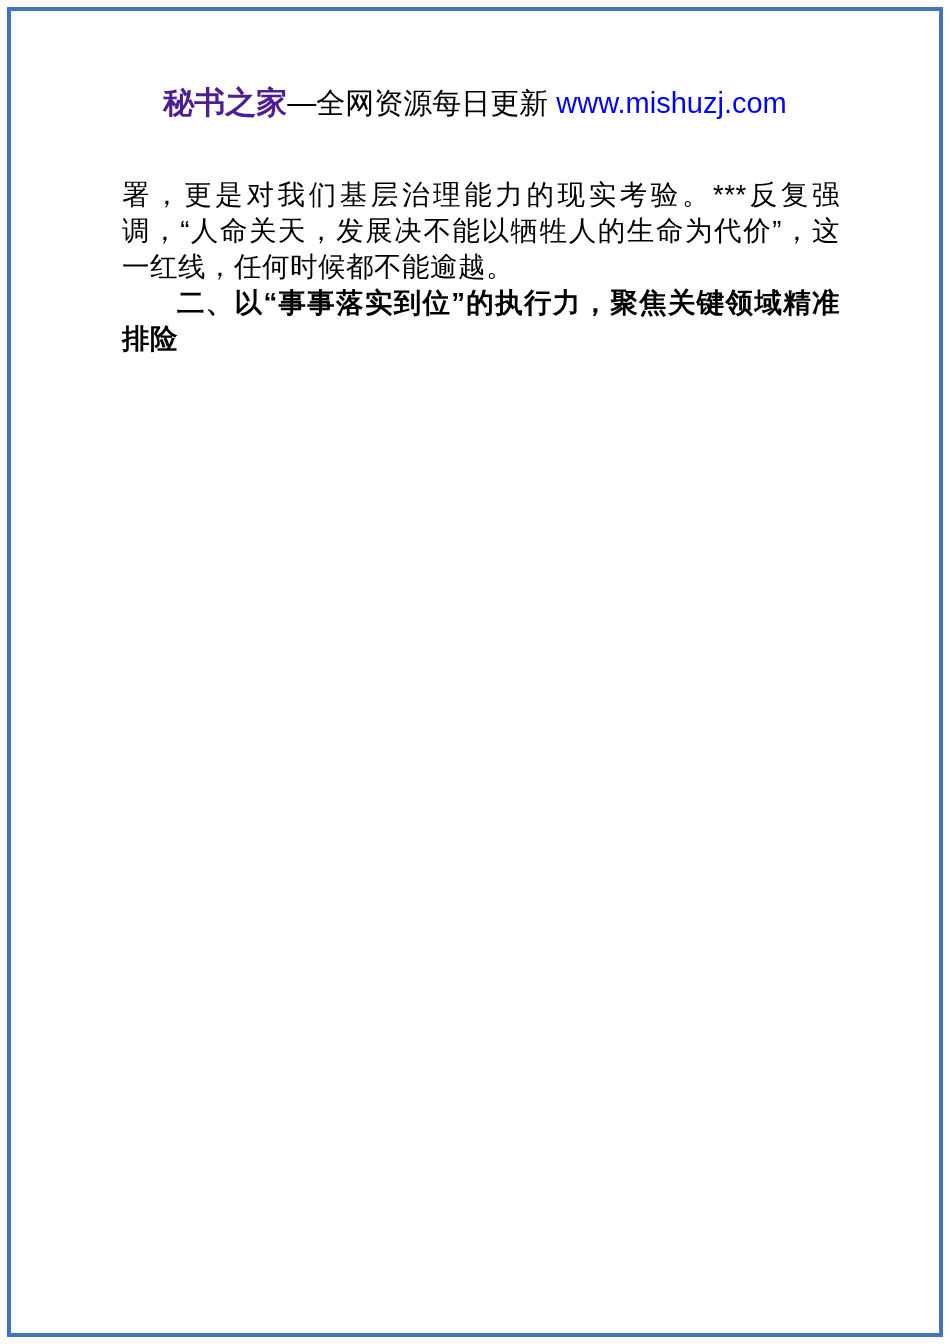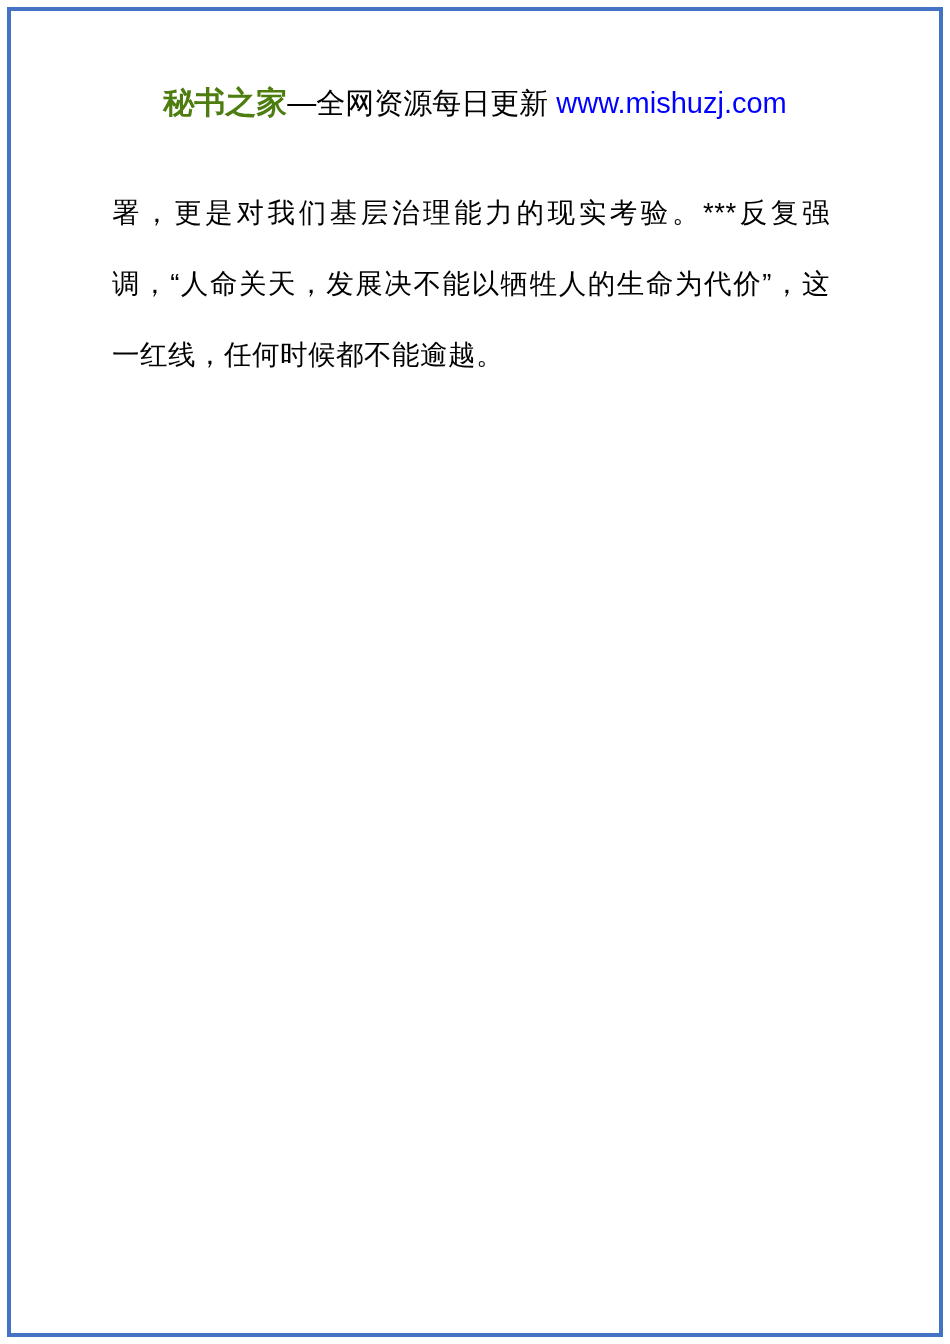--- a/index.html
+++ b/index.html
@@ -35,41 +35,42 @@
   .tagline {
     color: #000000;
   }
   .header-url {
     color: #0000FF;
     text-decoration: none;
   }
   .content {
     position: absolute;
     top: 177px;
-    left: 112px;
+    left: 122px;
     width: 718px;
     color: #000000;
     font-size: 27.5px;
-    line-height: 71px;
+    line-height: 36px;
     text-align: justify;
     letter-spacing: 0.5px;
   }
   .content p {
     margin: 0;
     text-indent: 2em;
   }
   .content p.continuation {
     text-indent: 0;
   }
   .content p.heading {
     font-weight: bold;
   }
 </style>
 </head>
 <body>
 
 <div class="page-border" style="border-color: rgb(68, 114, 196);"></div>
 
-<div class="header"><span class="site-name" style="color: #4d7c0f;">秘书之家</span><span class="tagline" style="color: rgb(0, 0, 0);">—全网资源每日更新 </span><a class="header-url" href="#" style="color: rgb(0, 0, 255); text-align: right;">www.mishuzj.com</a></div>
+<div class="header"><span class="site-name" style="color: #4c1d95;">秘书之家</span><span class="tagline" style="color: rgb(0, 0, 0);">—全网资源每日更新 </span><a class="header-url" href="#" style="color: rgb(0, 0, 255); text-align: right;">www.mishuzj.com</a></div>
 
 <div class="content" style="color: rgb(0, 0, 0);">
   <p class="continuation">署，更是对我们基层治理能力的现实考验。***反复强调，“人命关天，发展决不能以牺牲人的生命为代价”，这一红线，任何时候都不能逾越。</p>
+  <p class="heading">二、以“事事落实到位”的执行力，聚焦关键领域精准排险</p>
 </div>
 
 </body></html>

